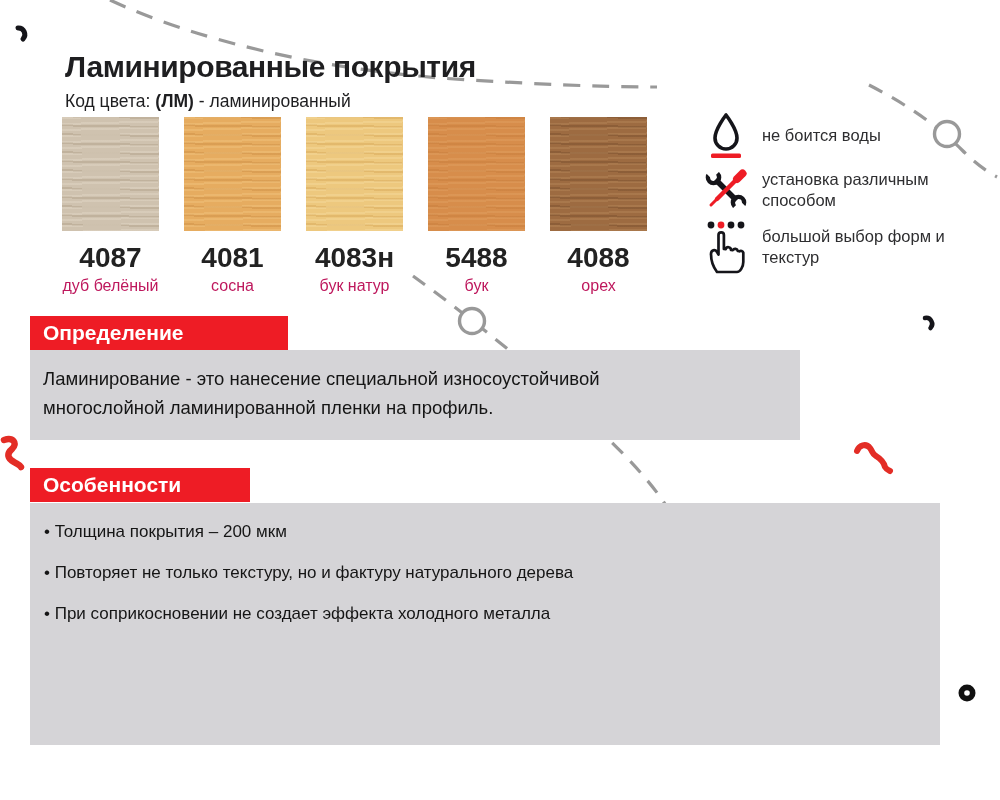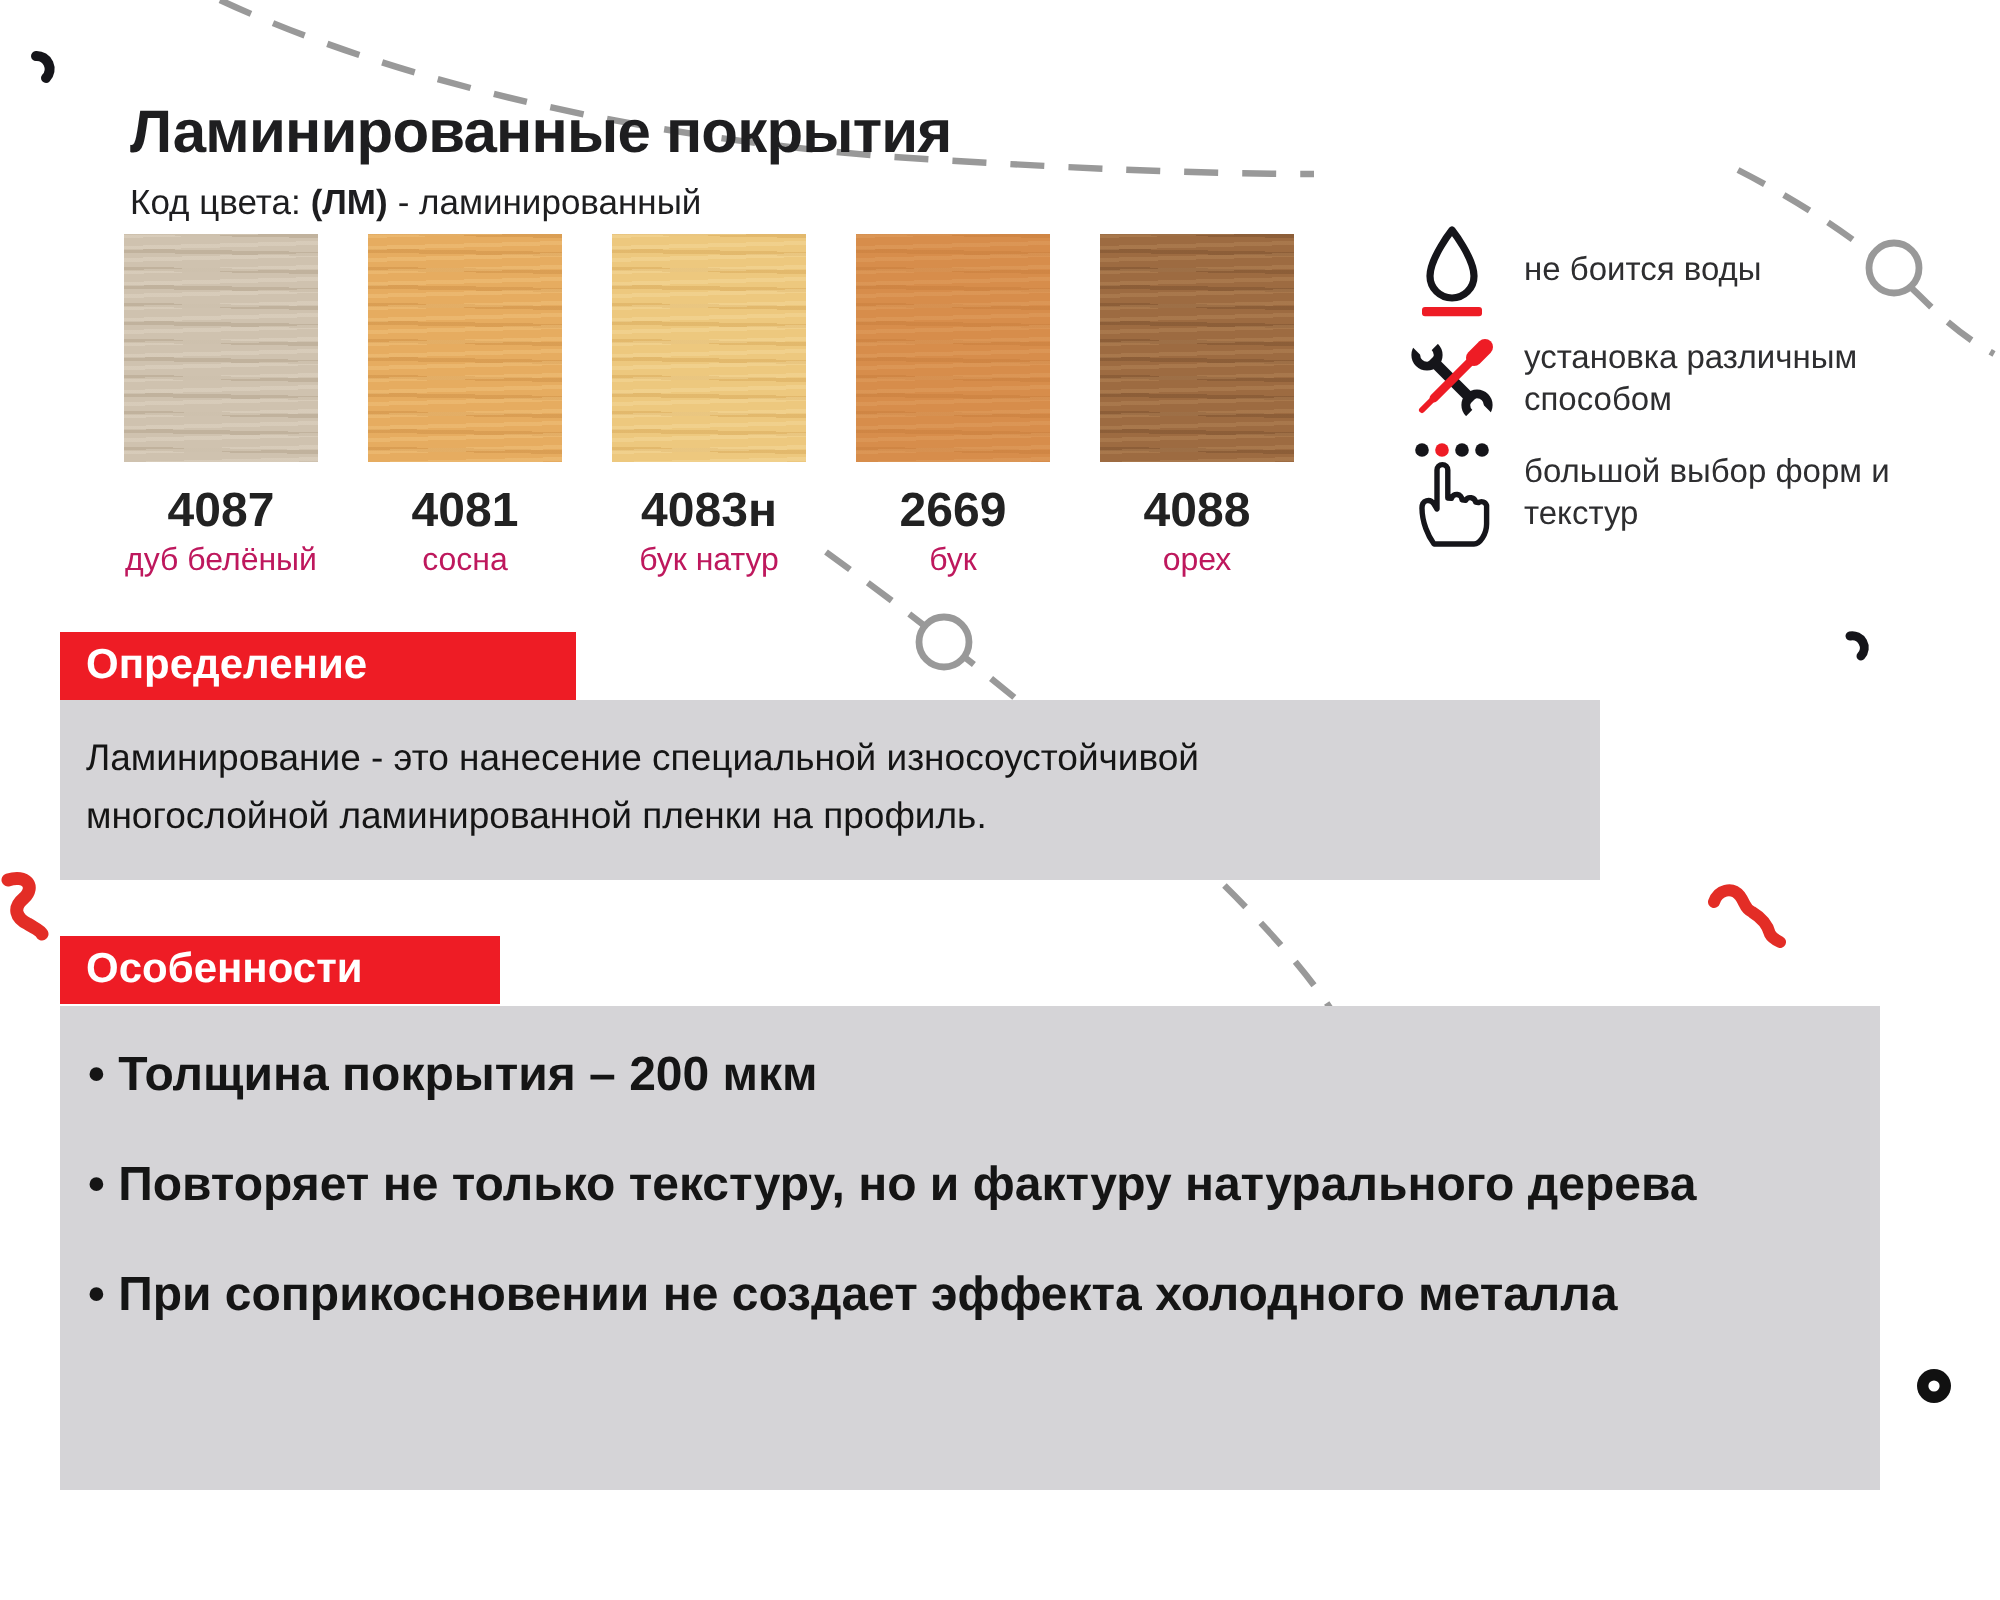--- a/index.html
+++ b/index.html
@@ -15,21 +15,21 @@
   
   .header{left:65px;top:50px}
   .title{font-size:30px;font-weight:bold;color:#1e1e20;margin:0;letter-spacing:-0.4px}
   .subtitle{font-size:17.5px;font-weight:500;color:#1e1e20;margin-top:7px}
   .subtitle .code{font-weight:bold;margin:0 5px}
 
   
   .swatches{left:62px;top:117px;display:flex;gap:25px}
   .swatch-cell{width:97px;text-align:center}
   .swatch{width:97px;height:114px;background:#ccc}
-  .swatch-code{font-size:24px;font-weight:bold;color:#222;margin-top:12px;line-height:1.1}
+  .swatch-code{font-size:28px;font-weight:bold;color:#222;margin-top:12px;line-height:1.1}
   .swatch-name{font-size:16px;font-weight:500;color:#be185d;margin-top:3px;line-height:1.15}
 
   
   .features{left:702px;top:110px;width:292px}
   .feature{display:flex;align-items:center;margin-bottom:8px}
   .ficon{flex:0 0 48px;display:flex;justify-content:center}
   .flabel{font-size:16.5px;font-weight:500;color:#2e2e30;margin-left:12px;line-height:1.25}
 
   
   .banner{
@@ -40,21 +40,21 @@
   #banner-def{left:30px;top:316px;width:258px}
   #banner-feat{left:30px;top:468px;width:220px}
 
   
   .graybox{position:absolute;z-index:1;box-sizing:border-box;background:var(--panel,#d5d4d7)}
   #box-def{left:30px;top:350px;width:770px;height:90px;padding:15px 20px 0 13px}
   #box-def p{margin:0;font-size:18.5px;line-height:1.55;font-weight:500;color:#151515;max-width:648px}
   #box-feat{left:30px;top:503px;width:910px;height:242px;padding:12px 24px 0 14px}
   #box-feat ul{margin:0;padding:0;list-style:none}
   #box-feat li{
-    font-size:24px;line-height:1.95;font-weight:700;color:#151515;
+    font-size:17px;line-height:1.95;font-weight:400;color:#151515;
     margin-bottom:8px;max-width:858px;
   }
   #box-feat li::before{content:"\2022\00a0";}
 </style>
 </head>
 <body>
 
 <svg class="decor" width="1000" height="800" viewBox="0 0 1000 800">
   <path d="M 110,0 C 200,42 330,72 470,80 C 535,84 600,87 657,87" fill="none" stroke="var(--dash,#999)" stroke-width="3.2" stroke-dasharray="17 12"></path>
   <path d="M 869,85 C 910,106 940,128 962,150 C 975,163 986,171 997,177" fill="none" stroke="var(--dash,#999)" stroke-width="3.2" stroke-dasharray="15 11"></path>
@@ -85,21 +85,21 @@
     <div class="swatch-code">4081</div>
     <div class="swatch-name">сосна</div>
   </div>
   <div class="swatch-cell">
     <div class="swatch" style="background: repeating-linear-gradient(178.5deg, rgba(247, 223, 166, 0.35) 0px, rgba(247, 223, 166, 0.35) 2px, transparent 2px, transparent 6px), repeating-linear-gradient(181deg, rgba(211, 162, 82, 0.4) 0px, rgba(211, 162, 82, 0.4) 2px, transparent 2px, transparent 9px), linear-gradient(rgb(237, 200, 126), rgb(237, 200, 126));"></div>
     <div class="swatch-code">4083н</div>
     <div class="swatch-name">бук натур</div>
   </div>
   <div class="swatch-cell">
     <div class="swatch" style="background: repeating-linear-gradient(178.5deg, rgba(227, 166, 104, 0.35) 0px, rgba(227, 166, 104, 0.35) 2px, transparent 2px, transparent 6px), repeating-linear-gradient(181deg, rgba(197, 123, 58, 0.4) 0px, rgba(197, 123, 58, 0.4) 2px, transparent 2px, transparent 9px), linear-gradient(rgb(215, 141, 75), rgb(215, 141, 75));"></div>
-    <div class="swatch-code">2669</div>
+    <div class="swatch-code">5488</div>
     <div class="swatch-name">бук</div>
   </div>
   <div class="swatch-cell">
     <div class="swatch" style="background: repeating-linear-gradient(178.5deg, rgba(189, 143, 96, 0.35) 0px, rgba(189, 143, 96, 0.35) 2px, transparent 2px, transparent 6px), repeating-linear-gradient(181deg, rgba(116, 75, 43, 0.4) 0px, rgba(116, 75, 43, 0.4) 2px, transparent 2px, transparent 9px), linear-gradient(rgb(157, 107, 65), rgb(157, 107, 65));"></div>
     <div class="swatch-code">4088</div>
     <div class="swatch-name">орех</div>
   </div>
 </div>
 
 <div class="layer features">

